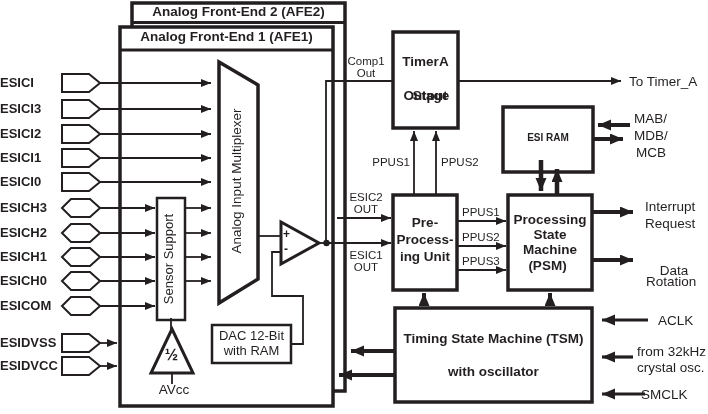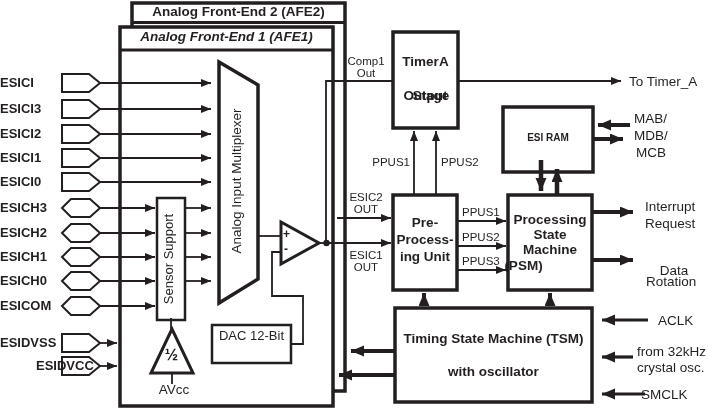--- a/index.html
+++ b/index.html
@@ -121,39 +121,40 @@
     <line x1="550" y1="306" x2="550" y2="293" marker-end="url(#al)"></line>
     <line x1="541" y1="160" x2="541" y2="191" stroke-width="4.5" marker-end="url(#al)"></line>
     <line x1="557" y1="196" x2="557" y2="169" stroke-width="4.5" marker-end="url(#al)"></line>
     <line x1="648" y1="320" x2="602" y2="320" stroke-width="3.2" marker-end="url(#al)"></line>
     <line x1="633" y1="357" x2="602" y2="357" stroke-width="3.2" marker-end="url(#al)"></line>
     <line x1="645" y1="394" x2="602" y2="394" stroke-width="3.2" marker-end="url(#al)"></line>
   </g>
 </svg>
 
 <div class="lbl b f135 c" style="left:132px;top:4px;width:213px;">Analog Front-End 2 (AFE2)</div>
-<div class="lbl b f135 c" style="left:120px;top:29px;width:213px;font-style:italic;">Analog Front-End 1 (AFE1)</div>
+<div class="lbl b f135 c" style="left:120px;top:29px;width:213px;">Analog Front-End 1 (AFE1)</div>
 
 <div class="lbl padlbl" style="left:0;top:74px;">ESICI</div>
 <div class="lbl padlbl" style="left:0;top:100px;">ESICI3</div>
 <div class="lbl padlbl" style="left:0;top:125px;">ESICI2</div>
 <div class="lbl padlbl" style="left:0;top:149px;">ESICI1</div>
 <div class="lbl padlbl" style="left:0;top:173px;">ESICI0</div>
 <div class="lbl padlbl" style="left:0;top:199px;">ESICH3</div>
 <div class="lbl padlbl" style="left:0;top:224px;">ESICH2</div>
 <div class="lbl padlbl" style="left:0;top:248px;">ESICH1</div>
 <div class="lbl padlbl" style="left:0;top:272px;">ESICH0</div>
 <div class="lbl padlbl" style="left:0;top:297px;">ESICOM</div>
 <div class="lbl padlbl" style="left:0;top:334px;">ESIDVSS</div>
-<div class="lbl padlbl" style="left:0;top:357px;padding-left:36px;">ESIDVCC</div>
+<div class="lbl padlbl" style="left:0;top:357px;">ESIDVCC</div>
 
 <div class="lbl f135 c vlbl" style="left:138px;top:172px;width:200px;height:18px;">Analog Input Multiplexer</div>
 <div class="lbl f13 c vlbl" style="left:112px;top:250px;width:118px;height:18px;">Sensor Support</div>
 
 <div class="lbl f13 c" style="left:212px;top:329px;width:79px;">DAC 12-Bit</div>
+<div class="lbl f13 c" style="left:212px;top:344px;width:79px;">with RAM</div>
 <div class="lbl b c" style="left:156px;top:346px;width:31px;font-size:16px;">½</div>
 <div class="lbl f135 c" style="left:144px;top:382px;width:60px;">AVcc</div>
 <div class="lbl b" style="left:283px;top:228px;font-size:12px;">+</div>
 <div class="lbl b" style="left:284px;top:243px;font-size:12px;">-</div>
 
 <div class="lbl f115 c" style="left:344px;top:55px;width:44px;">Comp1</div>
 <div class="lbl f115 c" style="left:344px;top:67px;width:44px;">Out</div>
 <div class="lbl f115 c" style="left:344px;top:191px;width:44px;">ESIC2</div>
 <div class="lbl f115 c" style="left:344px;top:203px;width:44px;">OUT</div>
 <div class="lbl f115 c" style="left:344px;top:249px;width:44px;">ESIC1</div>
@@ -167,21 +168,21 @@
 <div class="lbl b f135 c" style="left:393px;top:54px;width:65px;">TimerA</div>
 <div class="lbl b f135 c" style="left:393px;top:88px;width:65px;">Output</div>
 <div class="lbl b f135 c" style="left:393px;top:88px;width:76px;">Stage</div>
 <div class="lbl b f14 c" style="left:503px;top:132px;width:90px;">ESI RAM</div>
 <div class="lbl b f135 c" style="left:393px;top:215px;width:64px;">Pre-</div>
 <div class="lbl b f135 c" style="left:393px;top:232px;width:64px;">Process-</div>
 <div class="lbl b f135 c" style="left:393px;top:249px;width:64px;">ing Unit</div>
 <div class="lbl b f135 c" style="left:508px;top:212px;width:84px;">Processing</div>
 <div class="lbl b f135 c" style="left:508px;top:227px;width:84px;">State</div>
 <div class="lbl b f135 c" style="left:508px;top:242px;width:84px;">Machine</div>
-<div class="lbl b f135 c" style="left:480px;top:258px;width:87px;">(PSM)</div>
+<div class="lbl b f135 c" style="left:504px;top:258px;width:87px;">(PSM)</div>
 <div class="lbl b f135 c" style="left:395px;top:331px;width:197px;">Timing State Machine (TSM)</div>
 <div class="lbl b f135 c" style="left:395px;top:364px;width:197px;">with oscillator</div>
 
 <div class="lbl f135" style="left:629px;top:74px;text-align:right;">To Timer_A</div>
 <div class="lbl f135" style="left:634px;top:111px;">MAB/</div>
 <div class="lbl f135" style="left:634px;top:128px;">MDB/</div>
 <div class="lbl f135" style="left:636px;top:145px;">MCB</div>
 <div class="lbl f135" style="left:645px;top:199px;">Interrupt</div>
 <div class="lbl f135" style="left:645px;top:216px;">Request</div>
 <div class="lbl f135" style="left:646px;top:246px;margin-top:28px;">Rotation</div>

